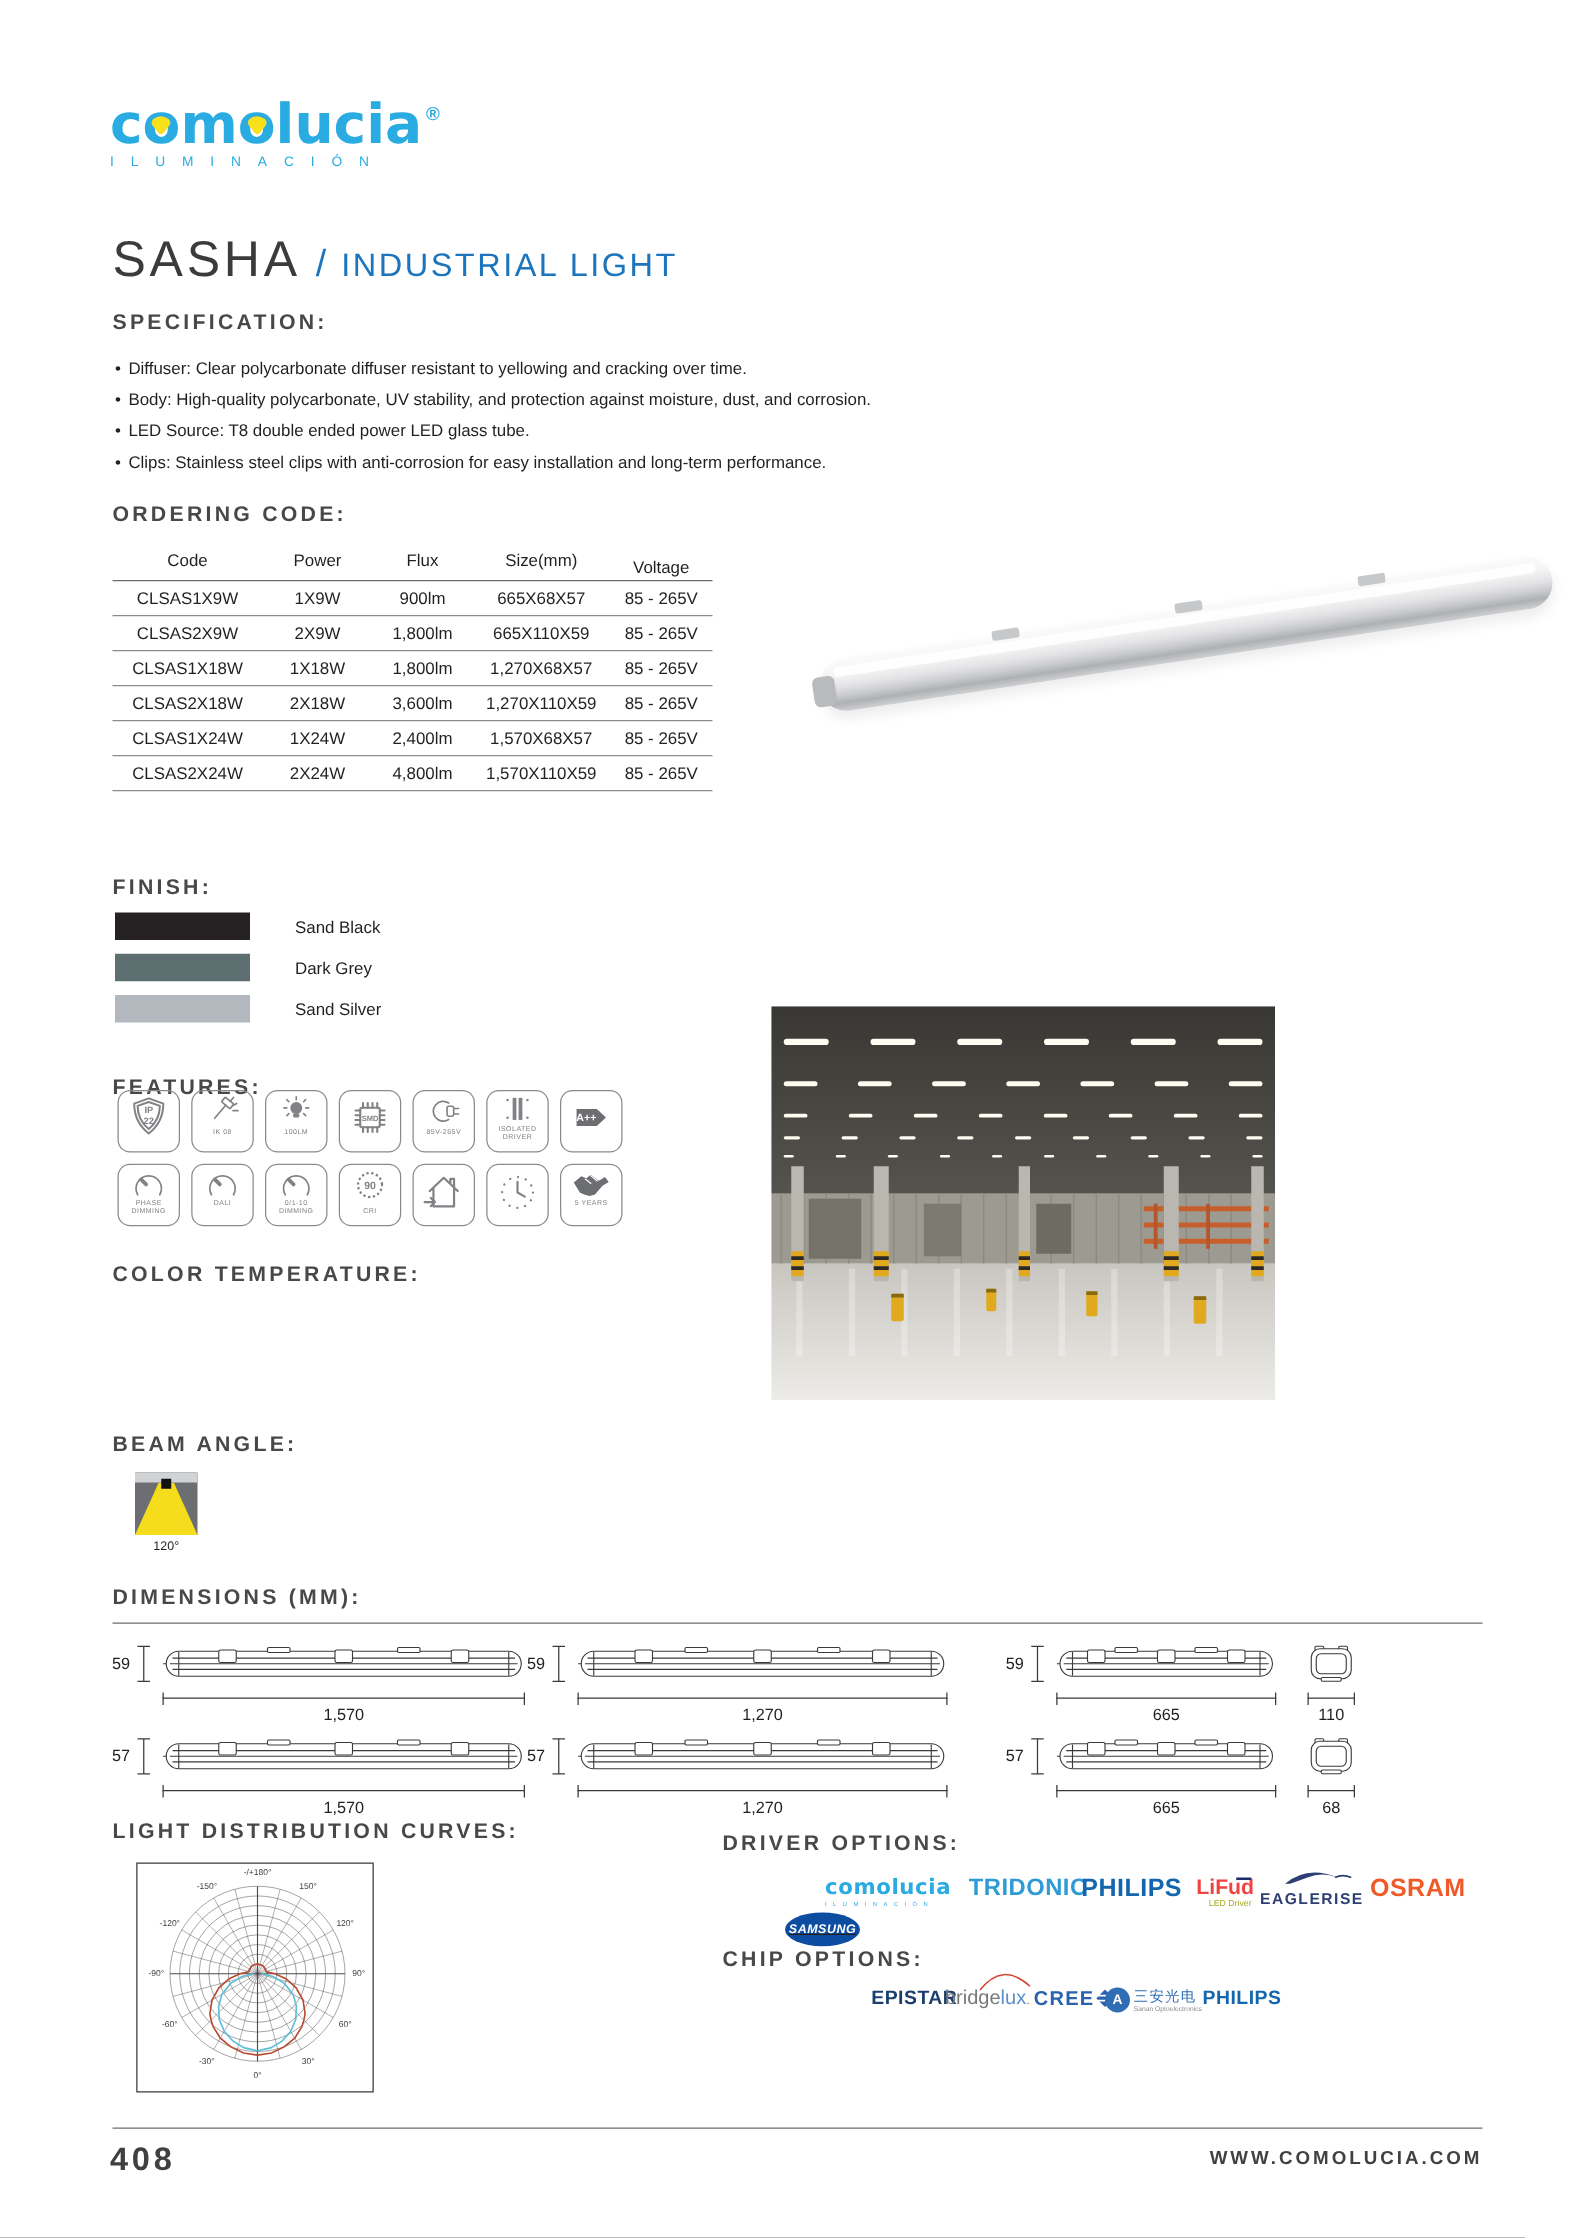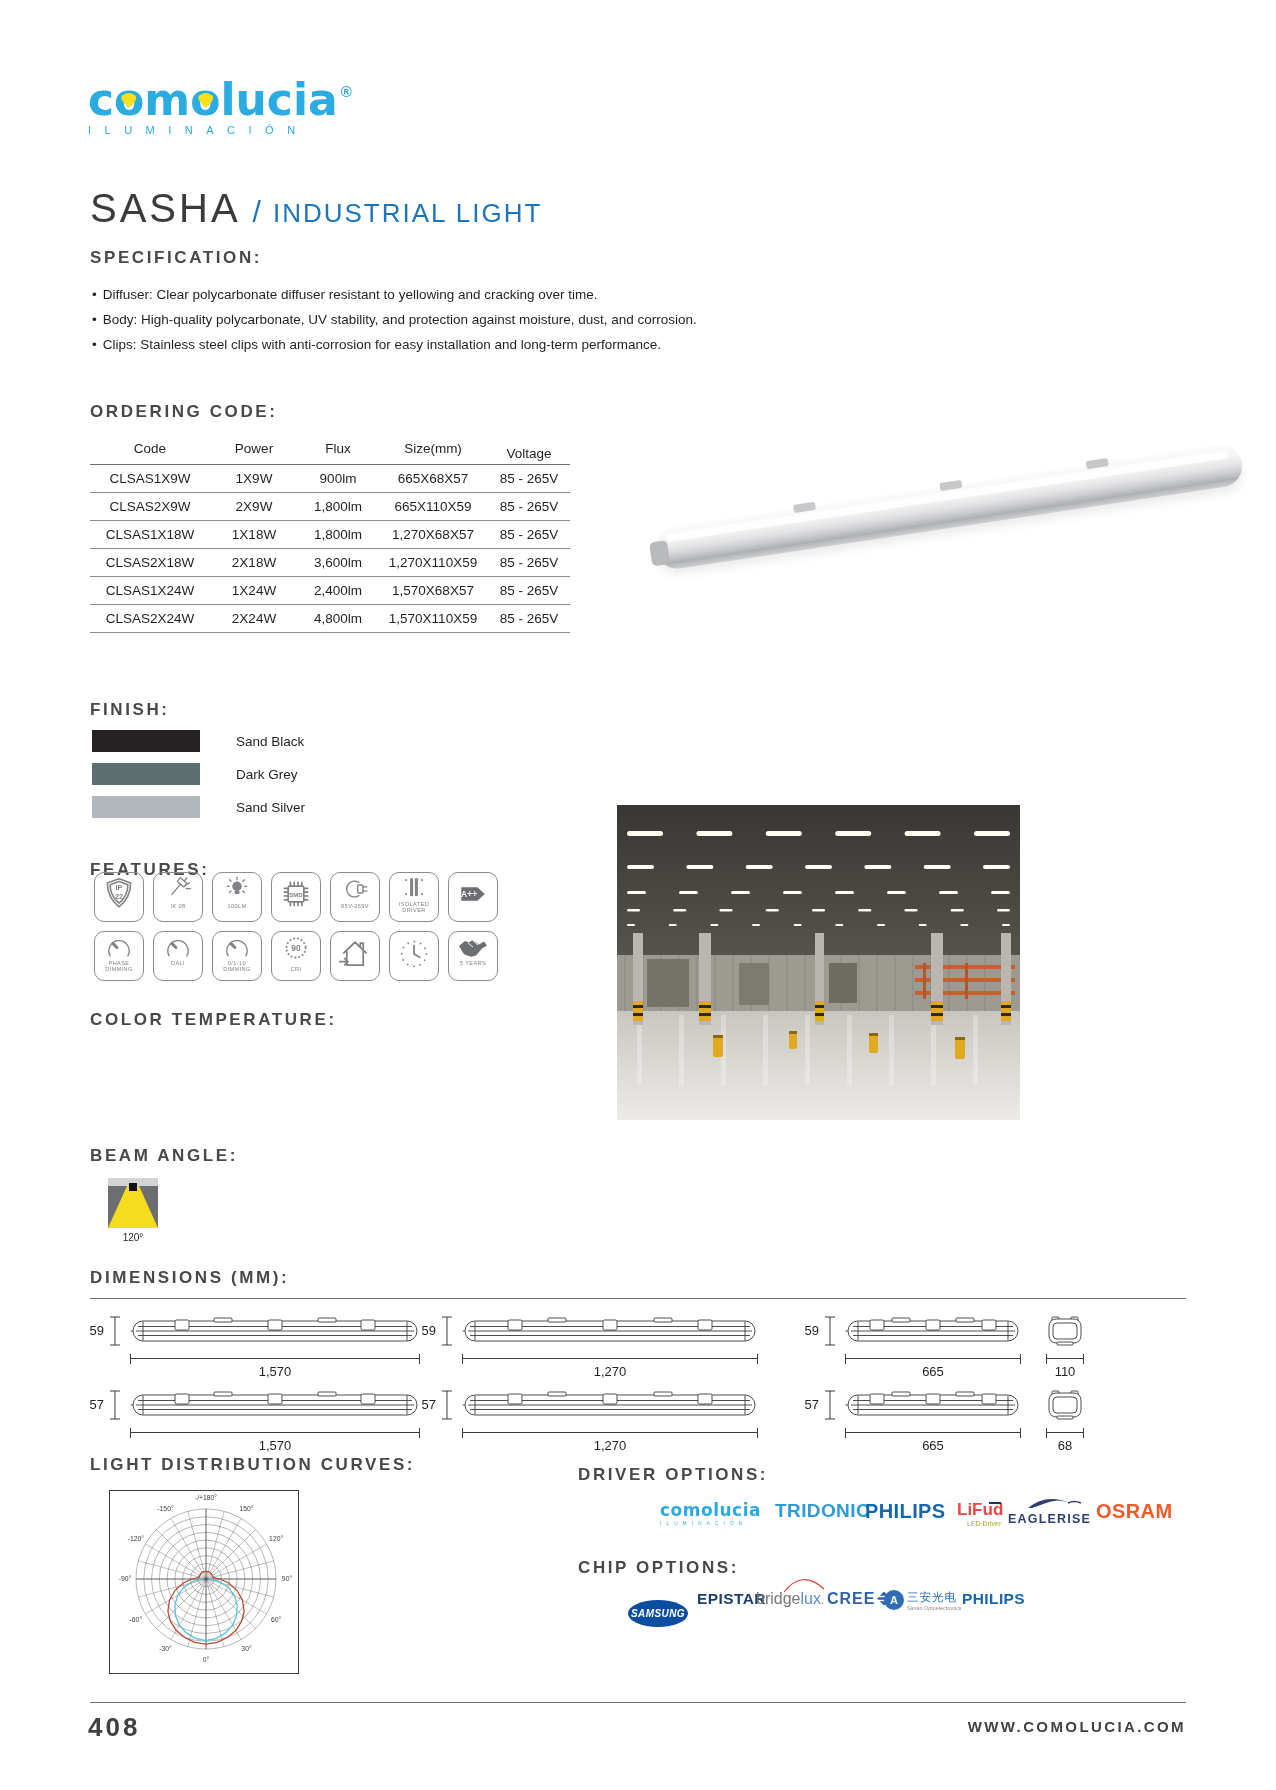--- a/index.html
+++ b/index.html
@@ -94,20 +94,21 @@
   <div class="abs title" style="left:90px;top:186px;">
     <span class="title-name">SASHA</span>
     <span class="title-sep">/</span>
     <span class="title-type">INDUSTRIAL LIGHT</span>
   </div>
 
   <div class="abs sec-h" style="left:90px;top:248px;">SPECIFICATION:</div>
   <div class="abs bullets" id="spec-bullets" style="left:92px;top:282px;">
       <div class="bullet"><span class="dot">•</span>Diffuser: Clear polycarbonate diffuser resistant to yellowing and cracking over time.</div>
       <div class="bullet"><span class="dot">•</span>Body: High-quality polycarbonate, UV stability, and protection against moisture, dust, and corrosion.</div>
+      <div class="bullet"><span class="dot">•</span>LED Source: T8 double ended power LED glass tube.</div>
       <div class="bullet"><span class="dot">•</span>Clips: Stainless steel clips with anti-corrosion for easy installation and long-term performance.</div>
     </div>
 
   <div class="abs sec-h" style="left:90px;top:402px;">ORDERING CODE:</div>
   <div class="abs otable" id="ordering-table" style="left:90px;top:432px;">
       <div class="otr head">
         <div>Code</div>
         <div>Power</div>
         <div>Flux</div>
         <div>Size(mm)</div>
@@ -754,21 +755,21 @@
           <path d="M60 6 Q66 3 73 6" stroke="#2d3f73" fill="none" stroke-width="1.4"></path>
         </svg>
               <div class="lg-text" style="font-size:12.5px;color:#2d3f73;letter-spacing:1.2px;margin-top:-2px;">EAGLERISE</div></div>
       <div class="logo-item" style="left: 1096px; top: 1500px;">
         <div class="lg-text" style="font-size:20px;color:#f05a28;letter-spacing:.4px;">OSRAM</div>
       </div>
     </div>
 
   <div class="abs sec-h" style="left:578px;top:1558px;">CHIP OPTIONS:</div>
   <div class="abs" id="chip-logos" style="left:0;top:0;width:1276px;height:1790px;pointer-events:none;">
-      <div class="logo-item" style="left: 628px; top: 1600px;">
+      <div class="logo-item" style="left: 628px; top: 1530px; text-decoration: underline;">
         <div class="samsung-ell">
           <span>SAMSUNG</span>
         </div>
       </div>
       <div class="logo-item" style="left: 697px; top: 1590px;">
         <div class="lg-text" style="font-size:15.5px;color:#1c3f6e;letter-spacing:.4px;">EPISTAR</div>
       </div>
       <div class="logo-item" style="left: 756px; top: 1590px;">
         <div style="position:relative;font-size:16px;color:#77787b;font-weight:500;">
                 <svg style="position:absolute;left:26px;top:-13px;" width="44" height="16" viewBox="0 0 44 16">

